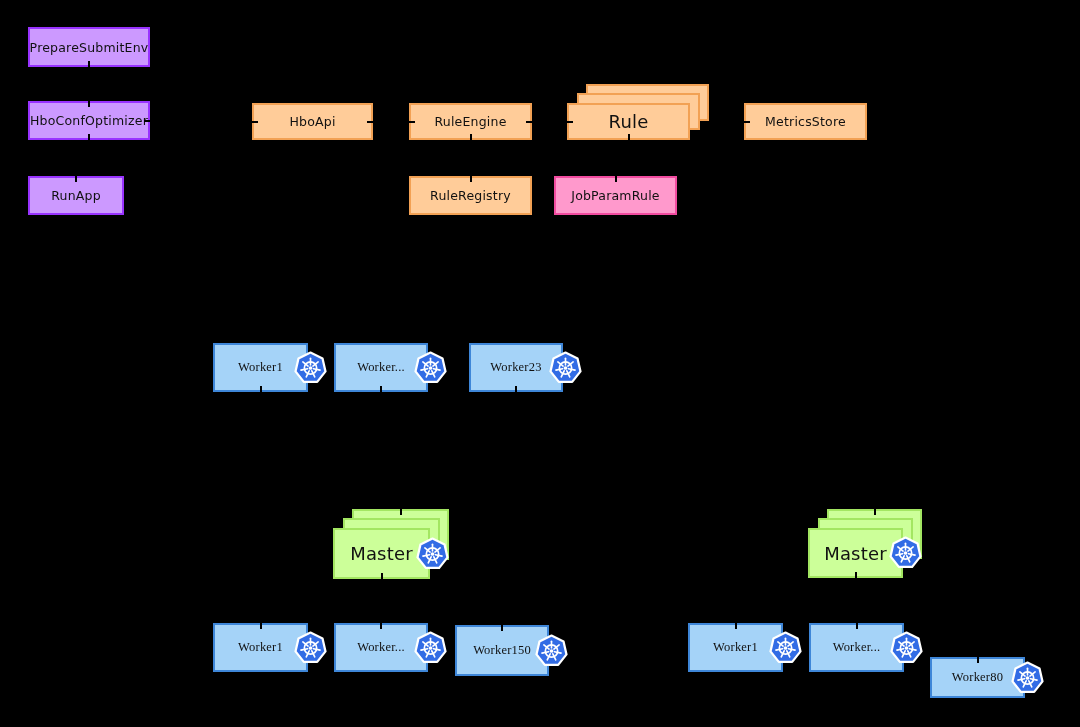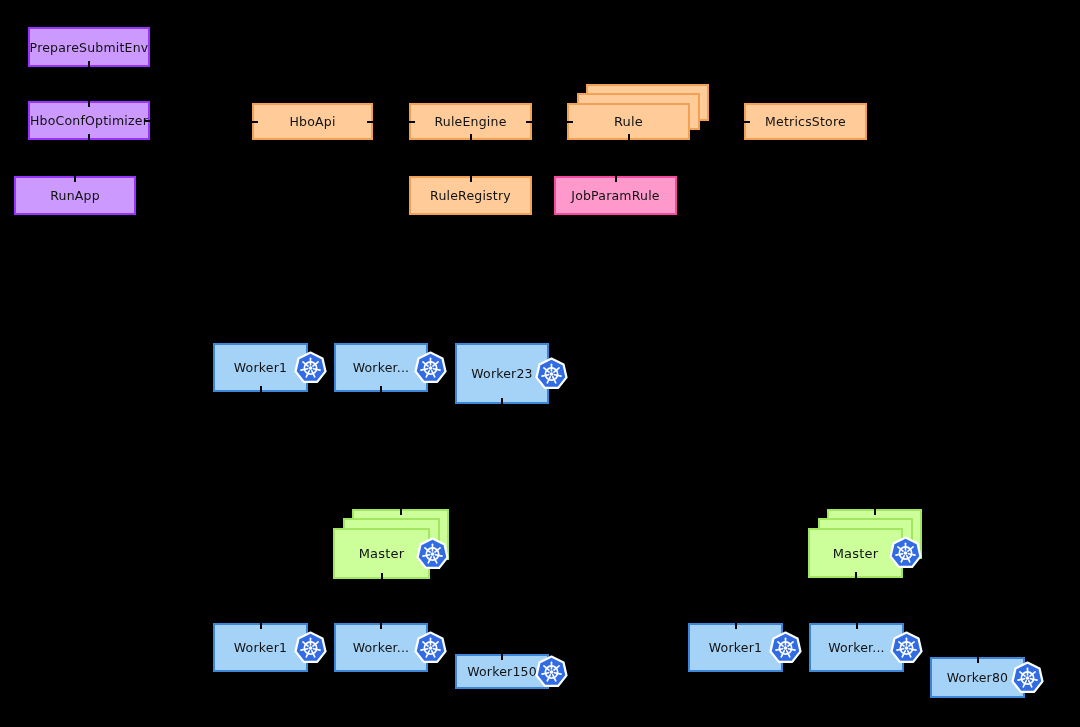--- a/index.html
+++ b/index.html
@@ -6,25 +6,25 @@
   .canvas{position:relative;width:1080px;height:727px;overflow:hidden;
           font-family:"DejaVu Sans","Liberation Sans",sans-serif;color:#111;}
   .node,.layer{box-sizing:border-box;border:2px solid;}
   .node{position:absolute;display:flex;align-items:center;justify-content:center;
         font-size:12.5px;letter-spacing:.2px;white-space:nowrap;}
   .stack{position:absolute;}
   .stack .layer{position:absolute;width:100%;height:100%;}
   .stack .g1{left:10px;top:-10px;}
   .stack .g2{left:19px;top:-19px;}
   .stack .front{left:0;top:0;display:flex;align-items:center;justify-content:center;
-        font-size:13px;letter-spacing:.2px;white-space:nowrap;}
+        font-size:18px;letter-spacing:.2px;white-space:nowrap;}
   .purple{background:var(--purple-fill,#cc99ff);border-color:var(--purple-border,#9933ff);}
   .orange{background:var(--orange-fill,#ffcc99);border-color:var(--orange-border,#f2a154);}
   .pink  {background:var(--pink-fill,#ff99cc);border-color:var(--pink-border,#f24ba0);}
-  .blue  {background:var(--blue-fill,#a5d3f8);border-color:var(--blue-border,#3e86d8);}
+  .blue  {background:var(--blue-fill,#a5d3f8);border-color:var(--blue-border,#3e86d8);font-family:Liberation Serif, serif;}
   .green {background:var(--green-fill,#ccff99);border-color:var(--green-border,#a3e662);margin-top:36px;}
   .k8s-badge{position:absolute;right:-23px;top:50%;transform:translateY(-50%);
              width:37px;height:37px;pointer-events:none;}
   
   .stub{position:absolute;background:#000;}
   .st{left:50%;margin-left:-1px;top:-4px;width:2px;height:8px;}
   .sb{left:50%;margin-left:-1px;bottom:-4px;width:2px;height:8px;}
   .sl{top:50%;margin-top:-1px;left:-4px;width:8px;height:2px;}
   .sr{top:50%;margin-top:-1px;right:-4px;width:8px;height:2px;}
   .arc{position:absolute;left:50%;margin-left:-22px;bottom:-11px;width:38px;height:9px;
@@ -58,21 +58,21 @@
     <span class="lbl">PrepareSubmitEnv</span>
   </div>
 
   <div class="node purple" style="left:28px;top:101px;width:122px;height:39px">
     <i class="stub st"></i>
     <i class="stub sb"></i>
     <i class="stub sr"></i>
     <span class="lbl">HboConfOptimizer</span>
   </div>
 
-  <div class="node purple" style="left:14px;top:176px;width:122px;height:39px">
+  <div class="node purple" style="left:28px;top:176px;width:96px;height:39px">
     <i class="stub st"></i>
     <span class="lbl">RunApp</span>
   </div>
 
   <div class="node orange" style="left:252px;top:103px;width:121px;height:37px">
     <i class="stub sl"></i>
     <i class="stub sr"></i>
     <span class="lbl">HboApi</span>
   </div>
 
@@ -116,21 +116,21 @@
         <use href="#k8s"></use>
       </svg>
   </div>
   <div class="node blue" style="left:334px;top:343px;width:94px;height:49px">
     <i class="stub sb"></i>
     <span class="lbl">Worker...</span>
     <svg class="k8s-badge">
         <use href="#k8s"></use>
       </svg>
   </div>
-  <div class="node blue" style="left:455px;top:343px;width:94px;height:61px">
+  <div class="node blue" style="left:469px;top:343px;width:94px;height:49px">
     <i class="stub sb"></i>
     <span class="lbl">Worker23</span>
     <svg class="k8s-badge">
         <use href="#k8s"></use>
       </svg>
   </div>
 
   <div class="stack" style="left:333px;top:492px;width:97px;height:51px">
     <div class="layer green g2">
       <i class="stub st"></i>
@@ -166,21 +166,21 @@
         <use href="#k8s"></use>
       </svg>
   </div>
   <div class="node blue" style="left:334px;top:623px;width:94px;height:49px">
     <i class="stub st"></i>
     <span class="lbl">Worker...</span>
     <svg class="k8s-badge">
         <use href="#k8s"></use>
       </svg>
   </div>
-  <div class="node blue" style="left:455px;top:654px;width:94px;height:35px">
+  <div class="node blue" style="left:455px;top:625px;width:94px;height:51px">
     <i class="stub st"></i>
     <span class="lbl">Worker150</span>
     <svg class="k8s-badge">
         <use href="#k8s"></use>
       </svg>
   </div>
 
   <div class="node blue" style="left:688px;top:623px;width:95px;height:49px">
     <i class="stub st"></i>
     <span class="lbl">Worker1</span>

